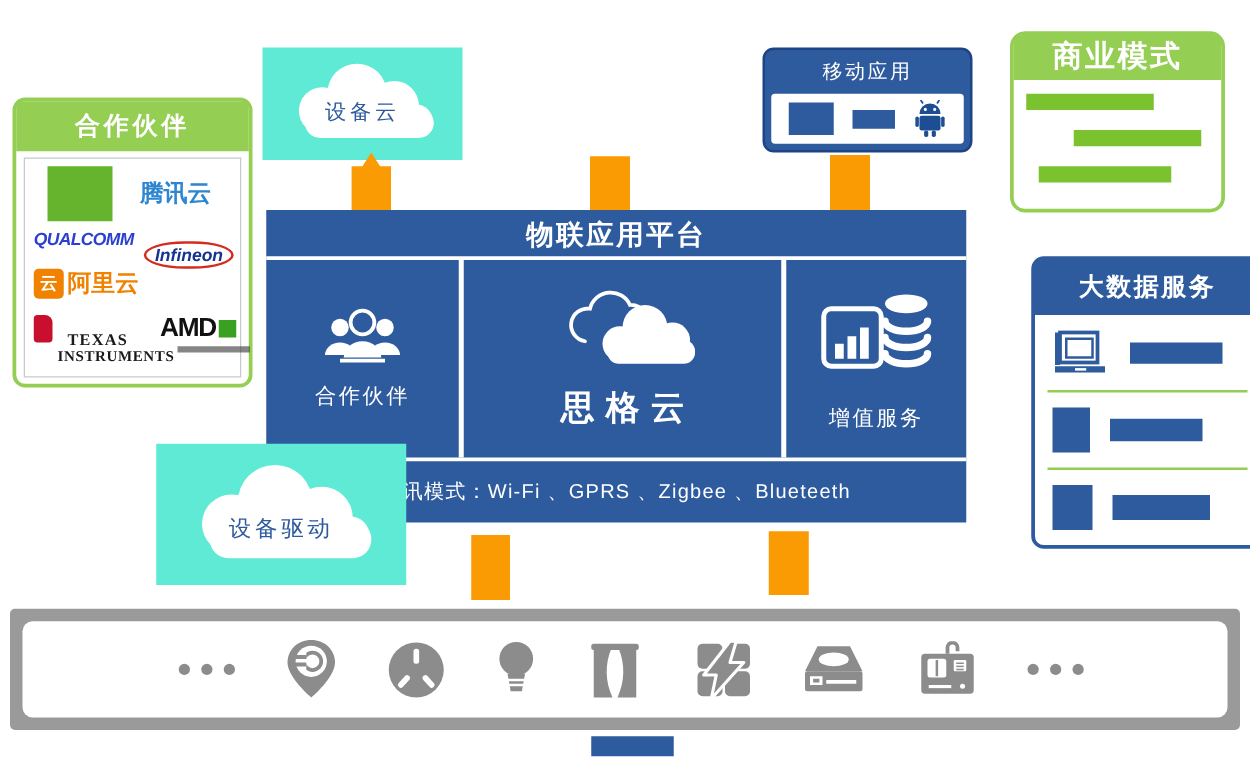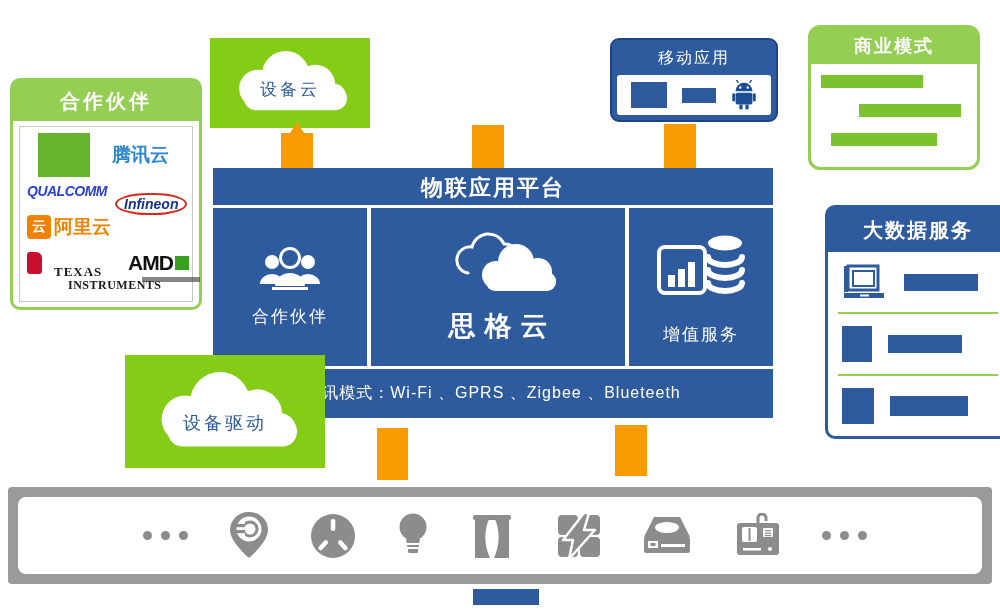--- a/index.html
+++ b/index.html
@@ -16,29 +16,29 @@
   .logo-tencent { left:99px; top:61px; font-size:19px; font-weight:bold; color:#2E86D0; }
   .logo-qualcomm { left:14px; top:102px; font-size:14px; font-weight:bold; font-style:italic; color:#2B3FD0; letter-spacing:-0.5px; }
   .logo-infineon { left:102px; top:112px; font-size:14px; font-weight:bold; font-style:italic; color:#16338F; border:2px solid #D42B1E; border-radius:50%/55%; padding:1px 7px; background:#fff; }
   .logo-aliyun { left:14px; top:133px; display:flex; align-items:center; gap:3px; }
   .aliyun-mark { width:24px; height:24px; background:#F08200; border-radius:4px; color:#fff; font-size:14px; font-weight:bold; display:flex; align-items:center; justify-content:center; }
   .aliyun-text { font-size:19px; font-weight:bold; color:#F08200; }
   .logo-ti { left:14px; top:168px; display:flex; align-items:flex-start; gap:4px; }
   .ti-mark { width:15px; height:22px; background:#C8102E; border-radius:3px 6px 3px 3px; margin-top:3px; }
   .ti-text { font-family:"Liberation Serif", serif; color:#1a1a1a; font-weight:bold; line-height:1.1; }
   .ti-line1 { font-size:13px; letter-spacing:1px; padding-left:8px;margin-top:16px; }
-  .ti-line2 { font-size:12px; letter-spacing:0.5px;margin-left:22px; }
+  .ti-line2 { font-size:12px; letter-spacing:0.5px; }
   .logo-amd { left:115px; top:170px; }
   .amd-row { display:flex; align-items:center; gap:2px; }
   .amd-text { font-size:21px; font-weight:900; color:#111; letter-spacing:-1px; }
   .amd-mark { width:14px; height:14px; background:#3AA021; }
   .amd-sub { width:58px; height:5px; background:#444; opacity:0.65; margin:2px 0 0 14px; }
 
   
-  .blue { background:#84cc16; }
+  .blue { background:#5eead4; }
   .device-cloud-box { left:210px; top:38px; width:160px; height:90px; }
   .device-driver-box { left:125px; top:355px; width:200px; height:113px; z-index:6; }
   .cloud-svg { position:absolute; left:4%; top:6%; width:92%; height:88%; }
   .cloud-label { position:absolute; width:100%; text-align:center; color:#2E5B9E; letter-spacing:3px; }
   .device-cloud-label { top:40px; font-size:17px; }
   .device-driver-label { top:56px; font-size:18px; }
 
   
   .connector { background:#FB9B04; }
   .conn-arrow { clip-path:polygon(50% 0, 72% 24%, 100% 24%, 100% 100%, 0 100%, 0 24%, 28% 24%); }
@@ -54,21 +54,21 @@
 
   
   .mobile-app { left:610px; top:38px; width:168px; height:84px; background:#2E5B9E; border:2px solid #1D4586; border-radius:9px; }
   .mobile-title { height:34px; line-height:36px; text-align:center; color:#fff; font-size:16px; letter-spacing:2px; }
   .mobile-strip { position:absolute; left:5px; right:5px; bottom:5px; height:40px; background:#fff; border-radius:3px; display:flex; align-items:center; justify-content:space-around; padding:0 6px; }
   .mob-square { width:36px; height:26px; background:#2E5B9E; }
   .mob-rect { width:34px; height:15px; background:#2E5B9E; }
 
   
   .business-box { left:808px; top:25px; width:172px; height:145px; border:3px solid #94CE52; border-radius:12px; background:#fff; }
-  .bm-header { height:36px; background:#94CE52; color:#fff; font-size:18px; font-weight:bold; text-align:center; line-height:36px; letter-spacing:2px; border-radius:7px 7px 0 0; }
+  .bm-header { height:36px; background:#94CE52; color:#fff; font-size:24px; font-weight:bold; text-align:center; line-height:36px; letter-spacing:2px; border-radius:7px 7px 0 0; }
   .bm-bar { position:absolute; height:13px; background:#7AC32E; }
   .bm-bar1 { left:10px; top:47px; width:102px; }
   .bm-bar2 { left:48px; top:76px; width:102px; }
   .bm-bar3 { left:20px; top:105px; width:106px; }
 
   
   .main-platform { left:213px; top:168px; width:560px; height:250px; background:#2E5B9E; display:flex; flex-direction:column; }
   .mp-header { height:40px; line-height:40px; text-align:center; color:#fff; font-size:22px; font-weight:bold; letter-spacing:2px; border-bottom:3px solid #fff; }
   .mp-columns { flex:1; display:flex; }
   .mp-col { display:flex; flex-direction:column; align-items:center; justify-content:center; gap:13px; color:#fff; }

